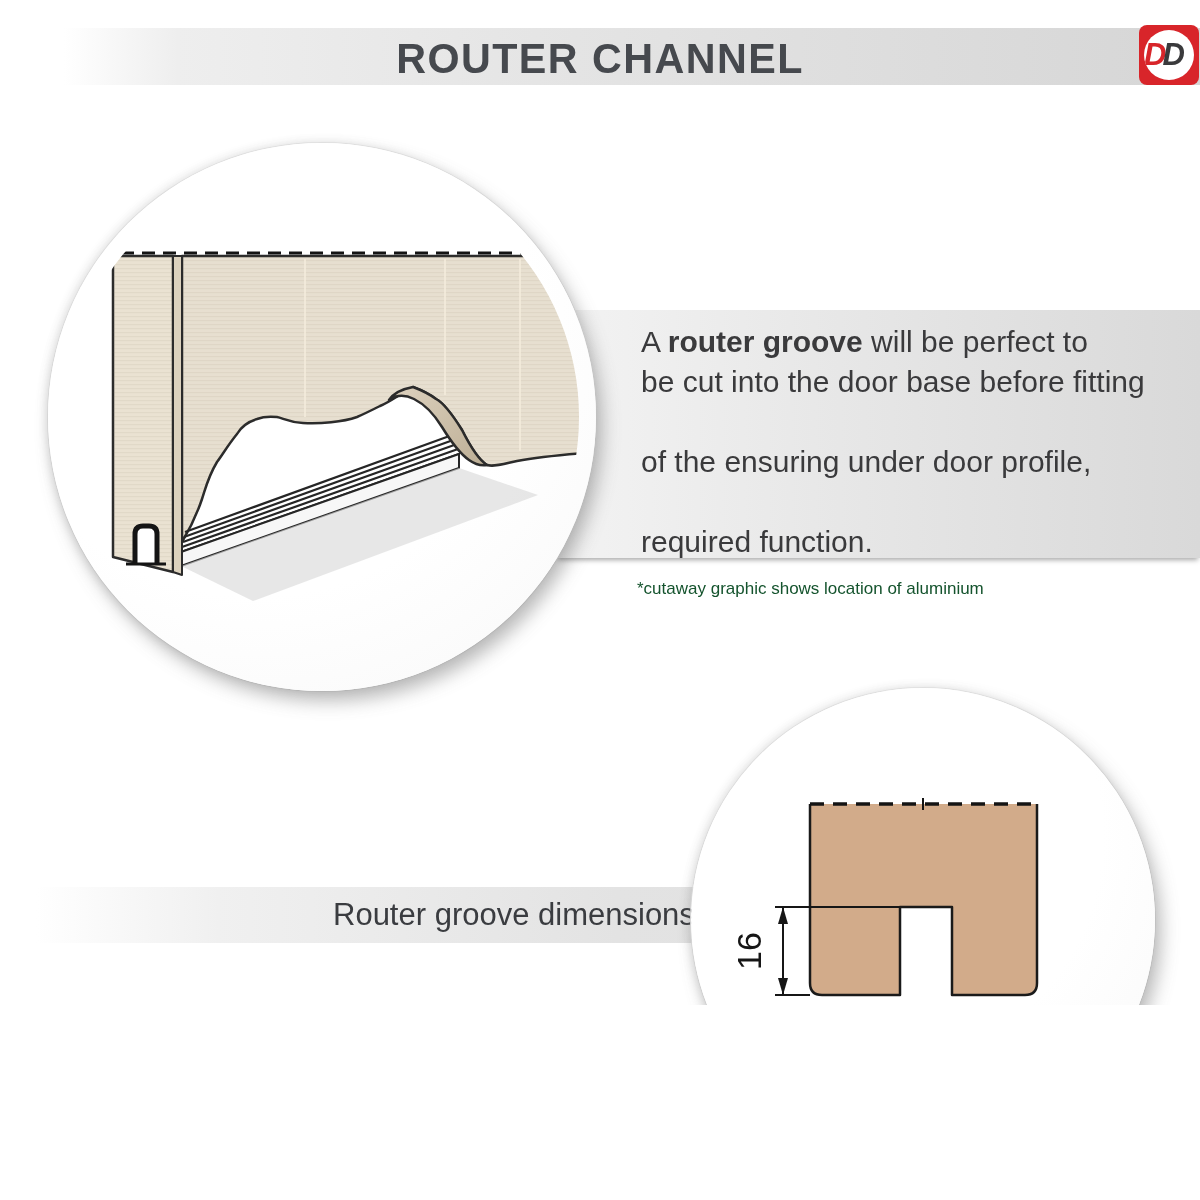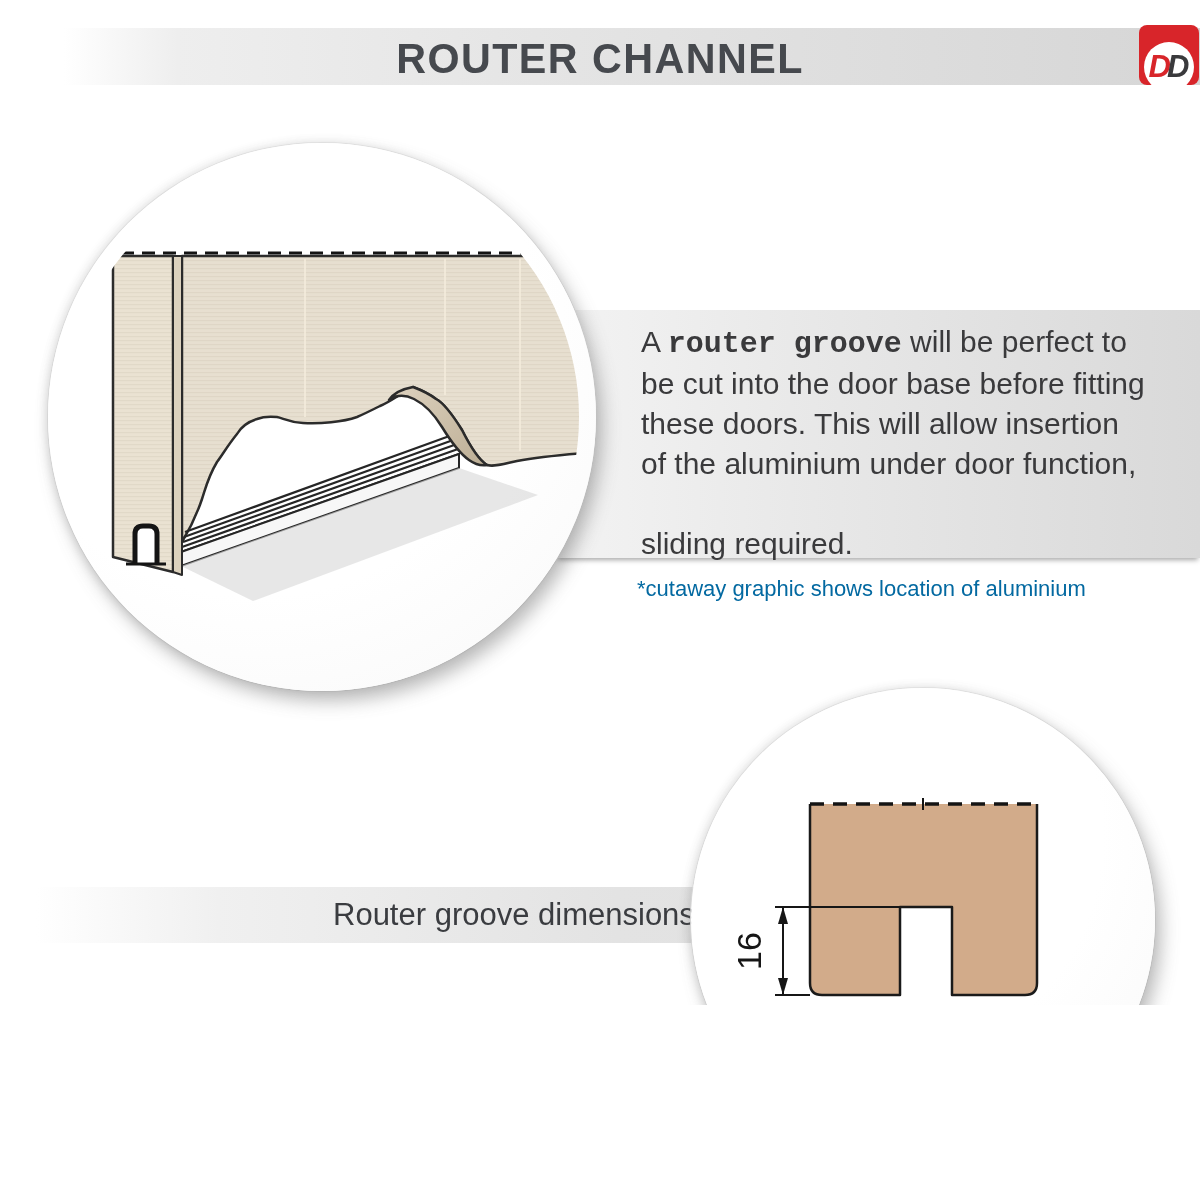--- a/index.html
+++ b/index.html
@@ -17,23 +17,23 @@
   .page-title {
     position:absolute; left:0; top:34px; width:1200px; text-align:center;
     font-size:43px; font-weight:600; color:#46494e; letter-spacing:1.5px;
     transform:scaleX(.96);
   }
   .dd-logo {
     position:absolute; left:1139px; top:25px; width:60px; height:60px;
     background:#d8252a; border-radius:8px;
   }
   .dd-logo-circle {
-    position:absolute; left:5px; top:17px; width:50px; height:50px;
+    position:absolute; left:5px; top:5px; width:50px; height:50px;
     background:#ffffff; border-radius:50%; overflow:hidden;
-    display:flex; align-items:center; justify-content:center;
+    display:flex; align-items:center; justify-content:flex-start;
   }
   .dd-letters { font-style:italic; font-weight:800; font-size:31px; letter-spacing:-4px; padding-right:4px;}
   .dd-letter-1 { color:#d8252a; }
   .dd-letter-2 { color:#3a3a3c; }
   
   .text-panel {
     position:absolute; left:556px; top:310px; width:644px; height:248px;
     background:linear-gradient(to right, #f3f3f3 0%, #e8e8e8 40%, #d9d9d9 100%);
     box-shadow:0 4px 5px -2px rgba(0,0,0,.35);
     z-index:1;
@@ -45,24 +45,24 @@
   }
   .dims-bar-label {
     position:absolute; left:297px; top:10px;
     font-size:31px; color:#3a3c40;
   }
   
   .paragraph {
     position:absolute; left:641px; top:322px; width:560px;
     font-size:30px; line-height:40px; color:#3a3a3c; z-index:1;
   }
-  .paragraph b { font-weight:700;font-family:Liberation Mono, monospace; }
+  .paragraph b { font-weight:700; }
   .footnote {
     position:absolute; left:637px; top:574px; width:560px;
-    font-size:22px; line-height:29px; color:#0369a1;
+    font-size:17px; line-height:29px; color:#14532d;
   }
   
   .circle {
     position:absolute; border-radius:50%;
     background:radial-gradient(circle at 38% 32%, #ffffff 55%, #fbfbfb 78%, #f1f1f1 92%, #e9e9e9 100%);
     box-shadow:6px 10px 18px rgba(90,90,90,.42), -3px -1px 9px rgba(130,130,130,.18), 0 0 0 1px #f2f2f2;
     z-index:2;
   }
   .circle-illustration { left:48px;  top:143px; width:548px; height:548px; }
   .circle-dimensions   { left:691px; top:688px; width:464px; height:464px; }
@@ -79,24 +79,24 @@
   <div class="dd-logo">
     <div class="dd-logo-circle">
       <span class="dd-letters"><span class="dd-letter-1">D</span><span class="dd-letter-2">D</span></span>
     </div>
   </div>
 
   <div class="text-panel"></div>
   <div class="paragraph">
     <span>A </span><b>router groove</b><span> will be perfect to</span><br>
     <span>be cut into the door base before fitting</span><br>
-    <span>these doors. This will allow insertion</span><br>
-    <span>of the aluminium under door function,</span><br>
     <br>
-    <span>sliding required.</span>
+    <span>of the ensuring under door profile,</span><br>
+    <br>
+    <span>required function.</span>
   </div>
   <div class="footnote">
     <span>*cutaway graphic shows location of aluminium</span><br>
   </div>
 
   <div class="dims-bar">
     <div class="dims-bar-label">Router groove dimensions.</div>
   </div>
 
   <div class="circle circle-illustration">

